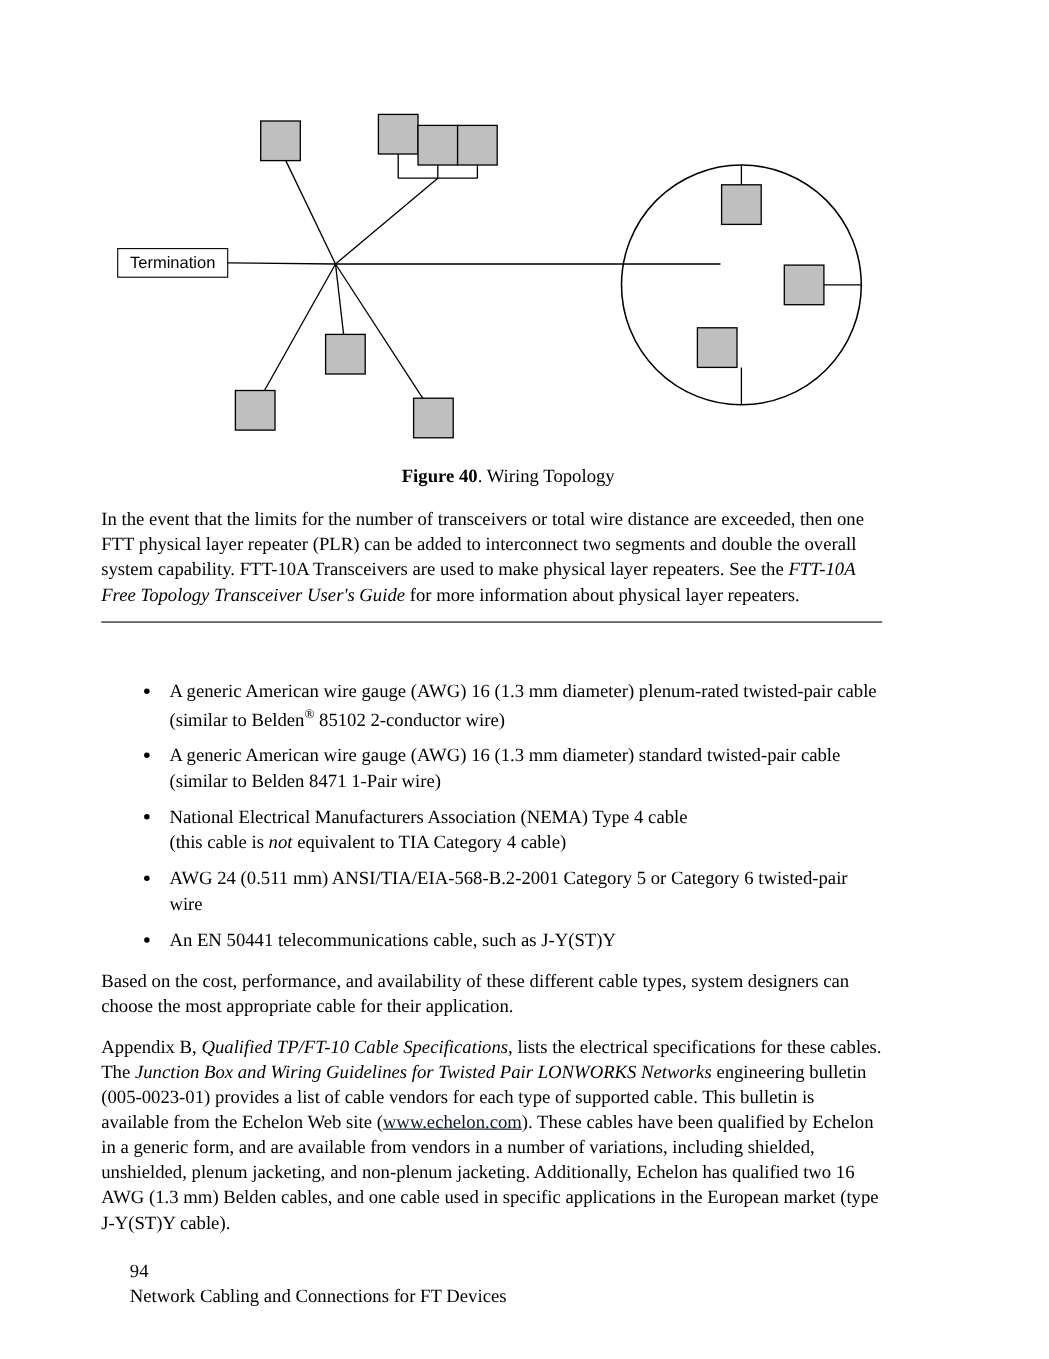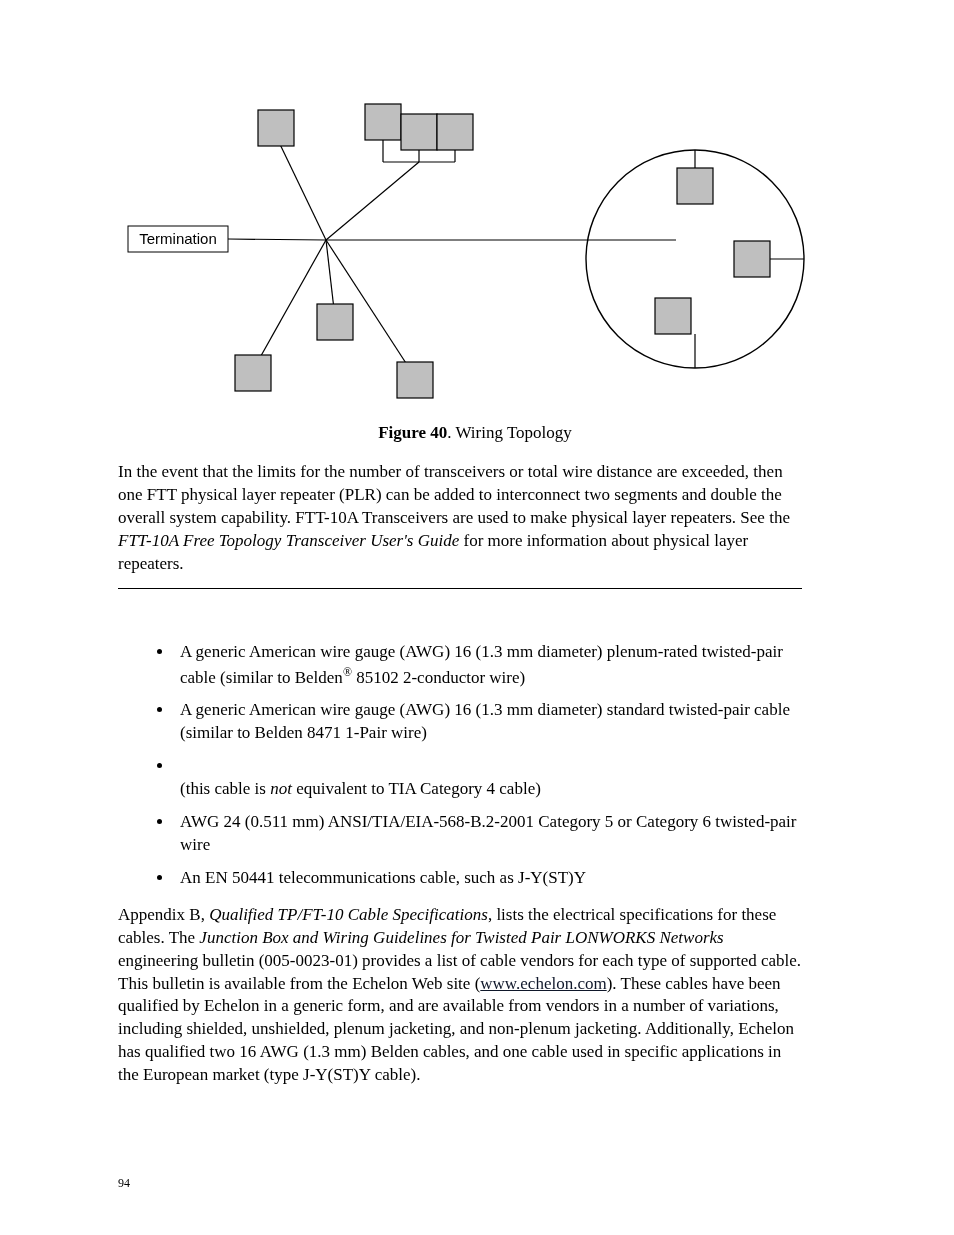--- a/index.html
+++ b/index.html
@@ -8,21 +8,21 @@
     font-size: 17px;
     line-height: 1.35;
     color: #000;
     background: #fff;
   }
   .page {
     width: 898px;
     height: 1235px;
     position: relative;
     box-sizing: border-box;
-    padding: 92px 96px 60px 118px;
+    padding: 92px 96px 60px 92px;
   }
   .figure-holder {
     text-align: center;
     margin-bottom: 6px;
   }
   .figure-holder svg { display:block; margin:0 auto; }
   .fig-caption {
     text-align: center;
     margin: 10px 0 16px 0;
     font-size: 17px;
@@ -45,21 +45,21 @@
   }
   .italic { font-style: italic; }
   a.link { color: #0f172a; text-decoration: underline; }
   .footer {
     position: absolute;
     bottom: 44px;
     left: 118px;
     right: 96px;
     display: flex;
     justify-content: space-between;
-    font-size: 12px;
+    font-size: 17px;
     flex-direction: column;
   }
   .sup { font-size: 0.7em; vertical-align: super; }
 </style>
 </head>
 <body>
 
 <div class="page">
 
   <div class="figure-holder">
@@ -118,30 +118,32 @@
 
   <hr class="sep">
 
 
   <ul class="cable-list">
     <li>
       <span>A generic American wire gauge (AWG) 16 (1.3 mm diameter) plenum-rated twisted-pair cable (similar to Belden</span><span class="sup">®</span><span> 85102 2-conductor wire)</span>
     </li>
     <li>A generic American wire gauge (AWG) 16 (1.3 mm diameter) standard twisted-pair cable (similar to Belden 8471 1-Pair wire)</li>
     <li>
-      <br>
+      <span>National Electrical Manufacturers Association (NEMA) Type 4 cable</span><br>
       <span>(this cable is </span><span class="italic">not</span><span> equivalent to TIA Category 4 cable)</span>
     </li>
     <li>AWG 24 (0.511 mm) ANSI/TIA/EIA-568-B.2-2001 Category 5 or Category 6 twisted-pair wire</li>
     <li>An EN 50441 telecommunications cable, such as J-Y(ST)Y</li>
   </ul>
 
+  <p>Based on the cost, performance, and availability of these different cable types, system designers can choose the most appropriate cable for their application.</p>
 
   <p>
     <span>Appendix B, </span><span class="italic">Qualified TP/FT-10 Cable Specifications</span><span>, lists the electrical specifications for these cables.  The </span><span class="italic">Junction Box and Wiring Guidelines for Twisted Pair LONWORKS Networks</span><span> engineering bulletin (005-0023-01) provides a list of cable vendors for each type of supported cable.  This bulletin is available from the Echelon Web site (</span><a class="link">www.echelon.com</a><span>).  These cables have been qualified by Echelon in a generic form, and are available from vendors in a number of variations, including shielded, unshielded, plenum jacketing, and non-plenum jacketing.  Additionally, Echelon has qualified two 16 AWG (1.3 mm) Belden cables, and one cable used in specific applications in the European market (type J-Y(ST)Y cable).</span>
   </p>
 
 
   <div class="footer">
     <span>94</span>
+    <span>Network Cabling and Connections for FT Devices</span>
   </div>
 
 </div>
 
 </body></html>

